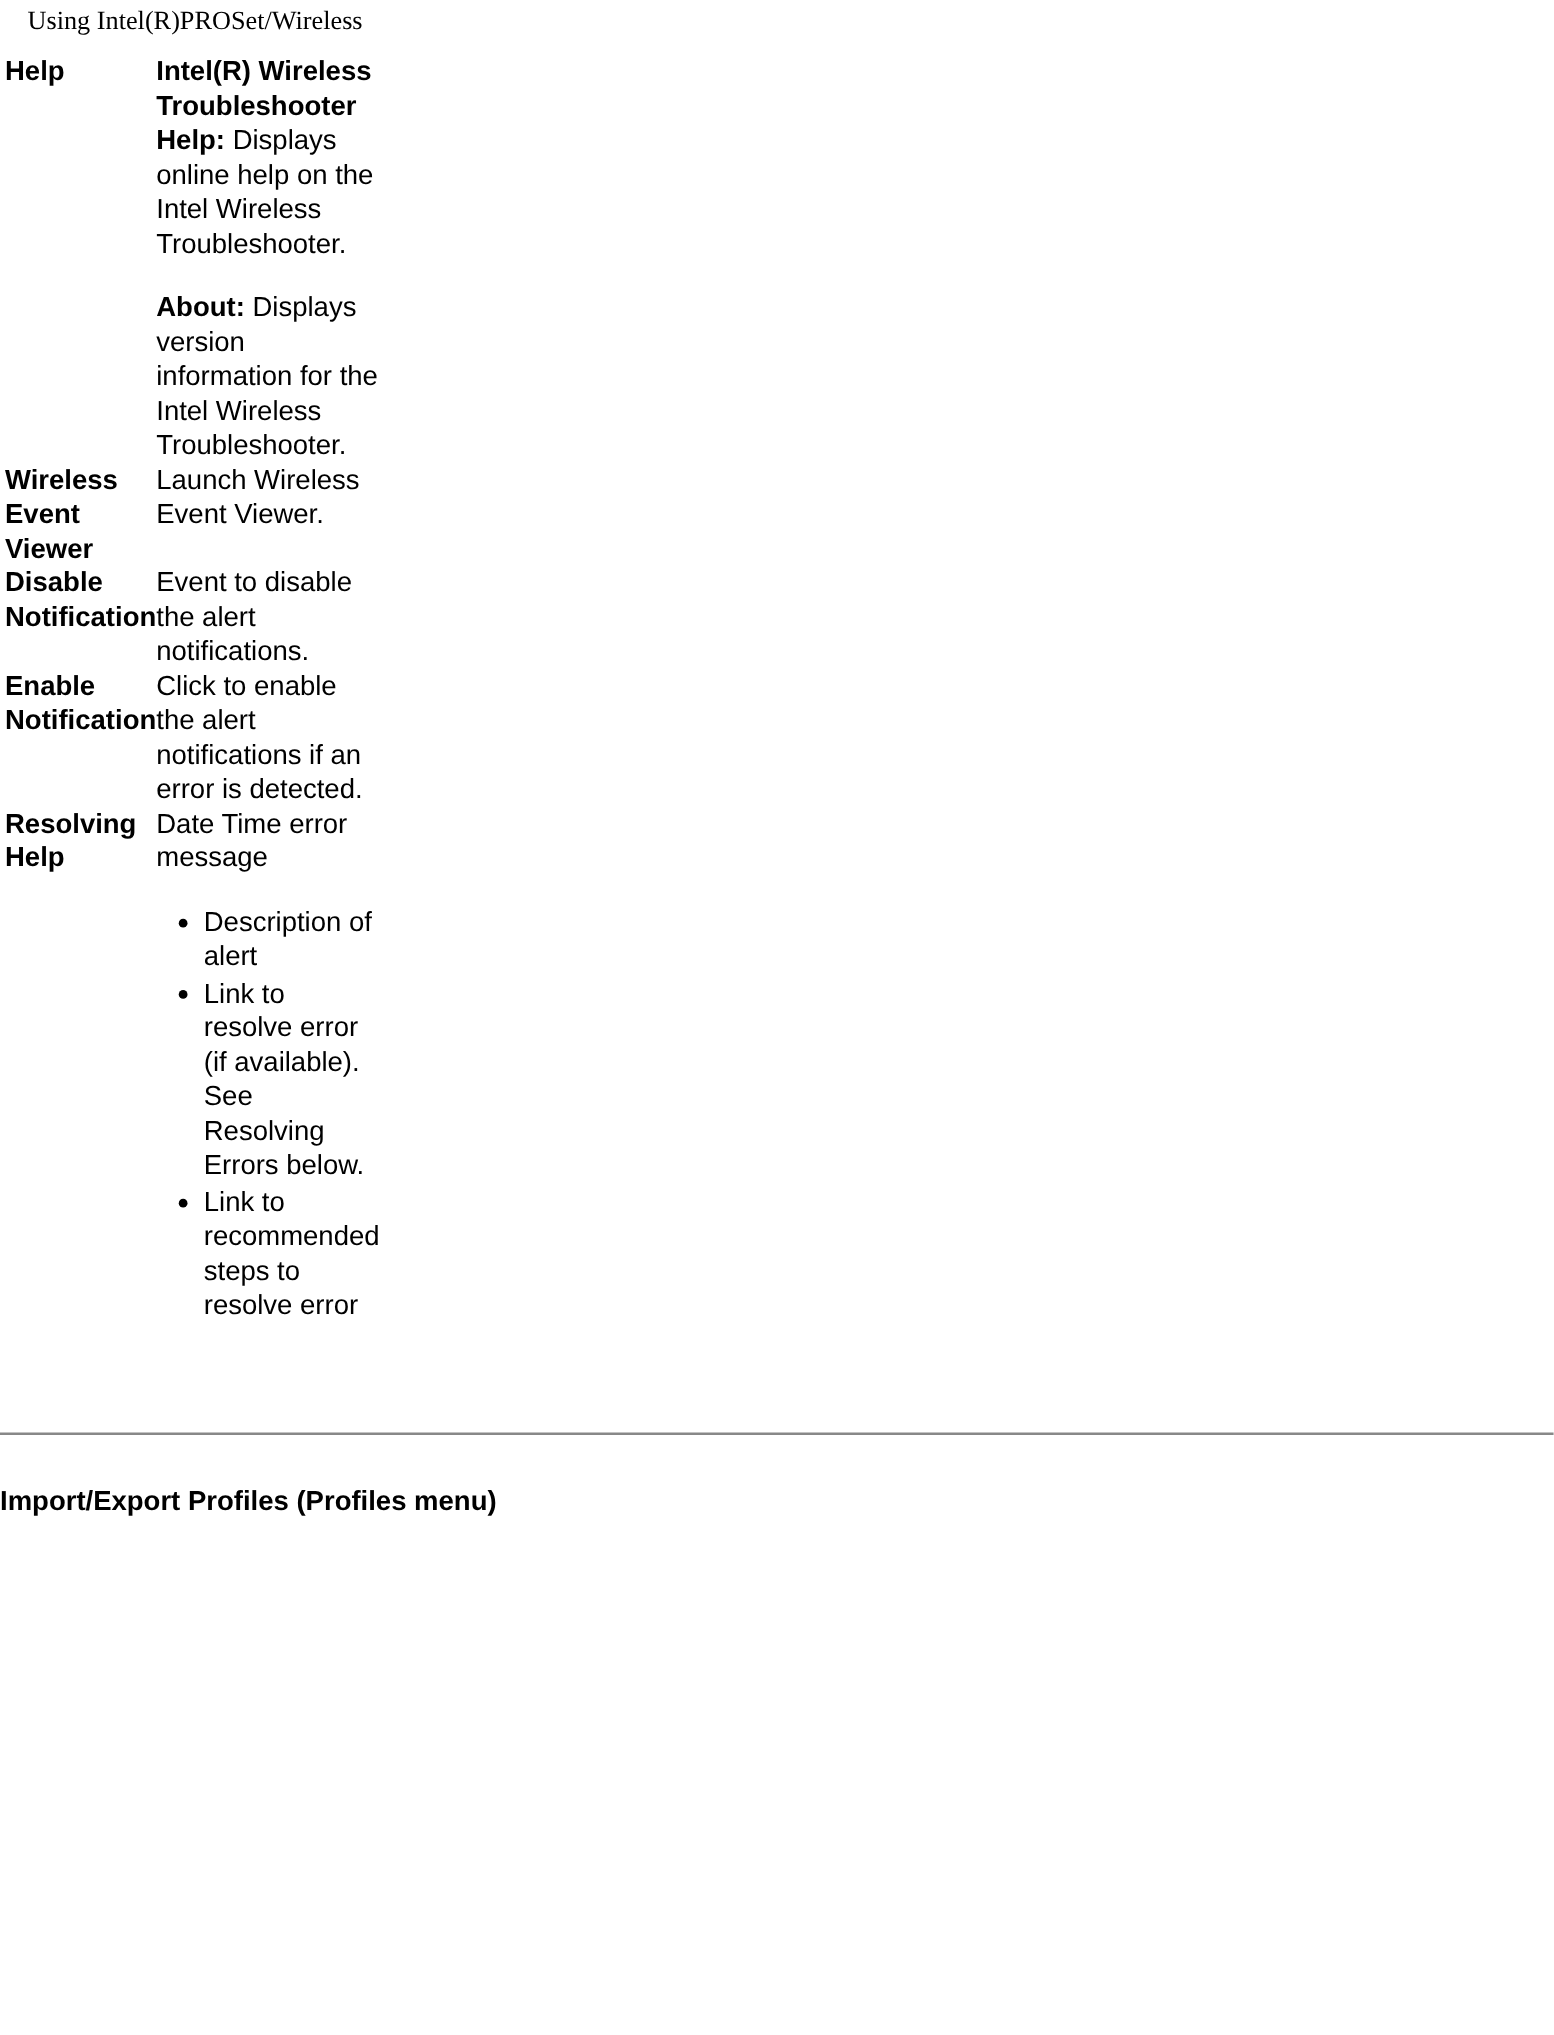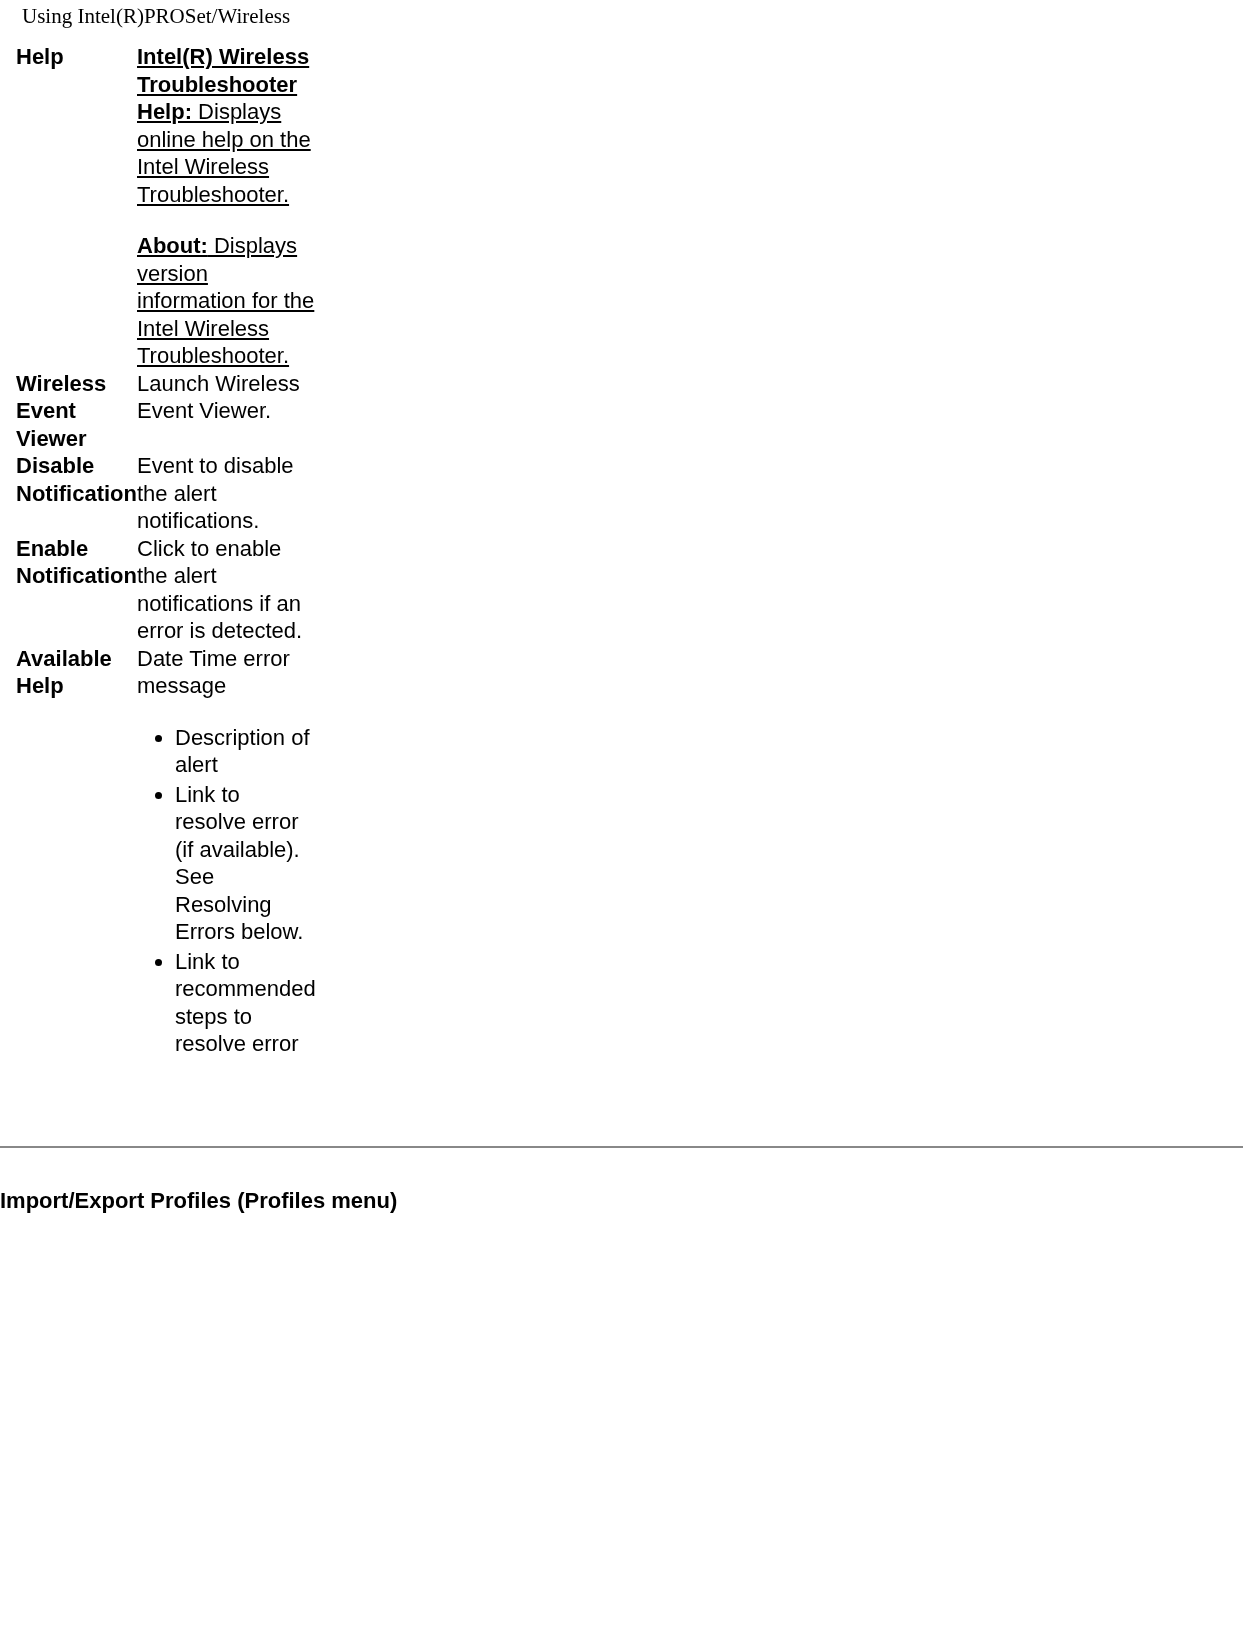--- a/index.html
+++ b/index.html
@@ -16,37 +16,36 @@
       padding: 4px 0 14px 22px;
     }
     .content-area {
       padding: 0 0 0 0;
     }
     .def-table {
       border-collapse: collapse;
       width: 300px;
       font-size: 22px;
       line-height: 1.25;
-      margin-left: 16px;
+      margin-left: 4px;
     }
     .def-table td {
       vertical-align: top;
       padding: 0 0 0 0;
     }
     .def-table td.term {
       font-weight: bold;
       width: 105px;
       padding-right: 0;
     }
     .def-table td.desc {
       width: 195px;
     }
     .desc-para {
       margin: 0 0 24px 0;
-      text-decoration: underline;
     }
     .desc-para:last-child {
       margin-bottom: 0;
     }
     .bold-inline { font-weight: bold; }
     ul.bullets {
       list-style-type: disc;
       margin: 24px 0 0 0;
       padding-left: 38px;
       font-size: 22px;
@@ -90,21 +89,21 @@
     </tr>
     <tr>
       <td class="term">Disable Notification</td>
       <td class="desc">Event to disable the alert notifications.</td>
     </tr>
     <tr>
       <td class="term">Enable Notification</td>
       <td class="desc">Click to enable the alert notifications if an error is detected.</td>
     </tr>
     <tr>
-      <td class="term">Available Help</td>
+      <td class="term">Resolving Help</td>
       <td class="desc">
         <span>Date Time error message</span>
         <ul class="bullets">
           <li>Description of alert</li>
           <li>Link to resolve error (if available). See Resolving Errors below.</li>
           <li>Link to recommended steps to resolve error</li>
         </ul>
       </td>
     </tr>
   </tbody>

